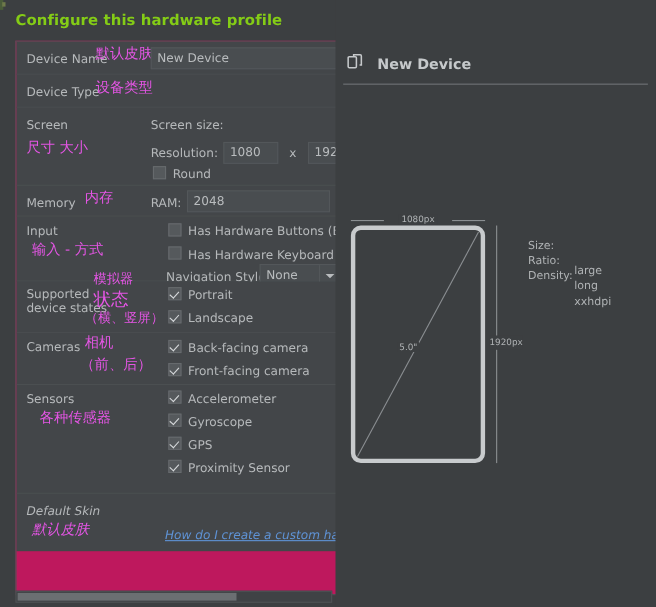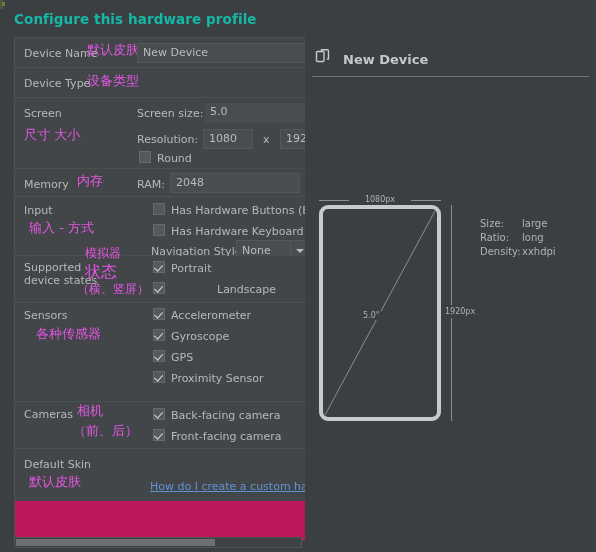--- a/index.html
+++ b/index.html
@@ -16,21 +16,21 @@
     color: #bbbbbb;
   }
 
   
   .artifact-a { position:absolute; left:0; top:0; width:3px; height:9px; background:#4a5c3a; }
   .artifact-b { position:absolute; left:2px; top:2px; width:3px; height:4px; background:#6e7a4a; }
 
   
   .title {
     position: absolute; left: 14px; top: 11px;
-    font-size: 13.5px; font-weight: bold; color: #14b8a6;
+    font-size: 13.5px; font-weight: bold; color: #84cc16;
     letter-spacing: 0.1px;
   }
 
   
   .form-viewport {
     position: absolute; left: 14px; top: 37px;
     width: 320px; height: 504px;
     background: #be185d;
     border: 1px solid #4e5254;
     overflow: hidden;
@@ -180,21 +180,21 @@
   }
   .diag-label {
     position: absolute; left: 56px; top: 311px;
     font-size: 8px; color: #b0b3b5; background: #3c3f41;
     padding: 0 2px;
   }
 
   .specs { position: absolute; left: 175px; top: 218px; }
   .spec-row { position: relative; height: 14px; font-size: 10px; color: #b0b3b5; }
   .spec-k { position: absolute; left: 0; }
-  .spec-v { position: absolute; left: 42px; }
+  .spec-v { position: absolute; left: 42px; margin-top: 23px; }
 </style>
 </head>
 <body>
 
 <div id="root">
 
   <div class="artifact-a"></div>
   <div class="artifact-b"></div>
 
   <div class="title">Configure this hardware profile</div>
@@ -211,21 +211,20 @@
       <div class="row" style="height:30px;">
         <div class="lbl" style="top:9px;">Device Type</div>
         <div class="cn" style="left:72px; top:5px;">设备类型</div>
       </div>
 
       <div class="row" style="height:71px;">
         <div class="lbl" style="top:9px;">Screen</div>
         <div class="cn" style="left:9px; top:29px;">尺寸 大小</div>
 
         <div class="ctrl-label" style="left:122px; top:9px;">Screen size:</div>
-        <div class="txtfield" style="left:190px; top:5px; width:102px; border:none; background:#494d50;">5.0</div>
 
         <div class="ctrl-label" style="left:122px; top:35px;">Resolution:</div>
         <div class="txtfield" style="left:188px; top:31px; width:50px;">1080</div>
         <div class="times" style="left:248px; top:35px;">x</div>
         <div class="txtfield" style="left:265px; top:31px; width:50px;">1920</div>
 
         <div class="chk" style="left:124px; top:53px;"></div>
         <div class="chk-lbl" style="left:142px; top:54px;">Round</div>
       </div>
 
@@ -258,53 +257,53 @@
         <div class="lbl" style="top:5px;">Supported</div>
         <div class="lbl" style="top:18px;">device states</div>
         <div class="cn" style="left:70px; top:-10px; font-size:12px;">模拟器</div>
         <div class="cn" style="left:70px; top:8px; font-size:16px;">状态</div>
         <div class="cn" style="left:62px; top:26px; font-size:12px;">（横、竖屏）</div>
 
         <div class="chk on" style="left:138px; top:5px;"></div>
         <div class="chk-lbl" style="left:156px; top:6px;">Portrait</div>
 
         <div class="chk on" style="left:138px; top:26px;"></div>
-        <div class="chk-lbl" style="left:156px; top:27px;margin-left:46px;">Landscape</div>
-      </div>
-
-      <div class="row" style="height:99px;">
-        <div class="lbl" style="top:6px;">Sensors</div>
-        <div class="cn" style="left:21px; top:23px;">各种传感器</div>
-
-        <div class="chk on" style="left:138px; top:5px;"></div>
-        <div class="chk-lbl" style="left:156px; top:6px;">Accelerometer</div>
-
-        <div class="chk on" style="left:138px; top:26px;"></div>
-        <div class="chk-lbl" style="left:156px; top:27px;">Gyroscope</div>
-
-        <div class="chk on" style="left:138px; top:47px;"></div>
-        <div class="chk-lbl" style="left:156px; top:48px;">GPS</div>
-
-        <div class="chk on" style="left:138px; top:68px;"></div>
-        <div class="chk-lbl" style="left:156px; top:69px;">Proximity Sensor</div>
+        <div class="chk-lbl" style="left:156px; top:27px;">Landscape</div>
       </div>
 
       <div class="row" style="height:47px;">
         <div class="lbl" style="top:6px;">Cameras</div>
         <div class="cn" style="left:62px; top:1px;">相机</div>
         <div class="cn" style="left:58px; top:21px;">（前、后）</div>
 
         <div class="chk on" style="left:138px; top:6px;"></div>
         <div class="chk-lbl" style="left:156px; top:7px;">Back-facing camera</div>
 
         <div class="chk on" style="left:138px; top:27px;"></div>
         <div class="chk-lbl" style="left:156px; top:28px;">Front-facing camera</div>
       </div>
 
-      <div class="row" style="height:52px;">
+      <div class="row" style="height:99px;">
+        <div class="lbl" style="top:6px;">Sensors</div>
+        <div class="cn" style="left:21px; top:23px;">各种传感器</div>
+
+        <div class="chk on" style="left:138px; top:5px;"></div>
+        <div class="chk-lbl" style="left:156px; top:6px;">Accelerometer</div>
+
+        <div class="chk on" style="left:138px; top:26px;"></div>
+        <div class="chk-lbl" style="left:156px; top:27px;">Gyroscope</div>
+
+        <div class="chk on" style="left:138px; top:47px;"></div>
+        <div class="chk-lbl" style="left:156px; top:48px;">GPS</div>
+
+        <div class="chk on" style="left:138px; top:68px;"></div>
+        <div class="chk-lbl" style="left:156px; top:69px;">Proximity Sensor</div>
+      </div>
+
+      <div class="row" style="height:52px;font-style:italic;">
         <div class="lbl" style="top:9px;">Default Skin</div>
         <div class="cn" style="left:14px; top:25px;">默认皮肤</div>
         <div class="link" style="left:135px; top:31px;">How do I create a custom hardware s</div>
       </div>
 
     </div>
 
     <div class="vscroll-track">
       <div class="vscroll-thumb"></div>
     </div>

